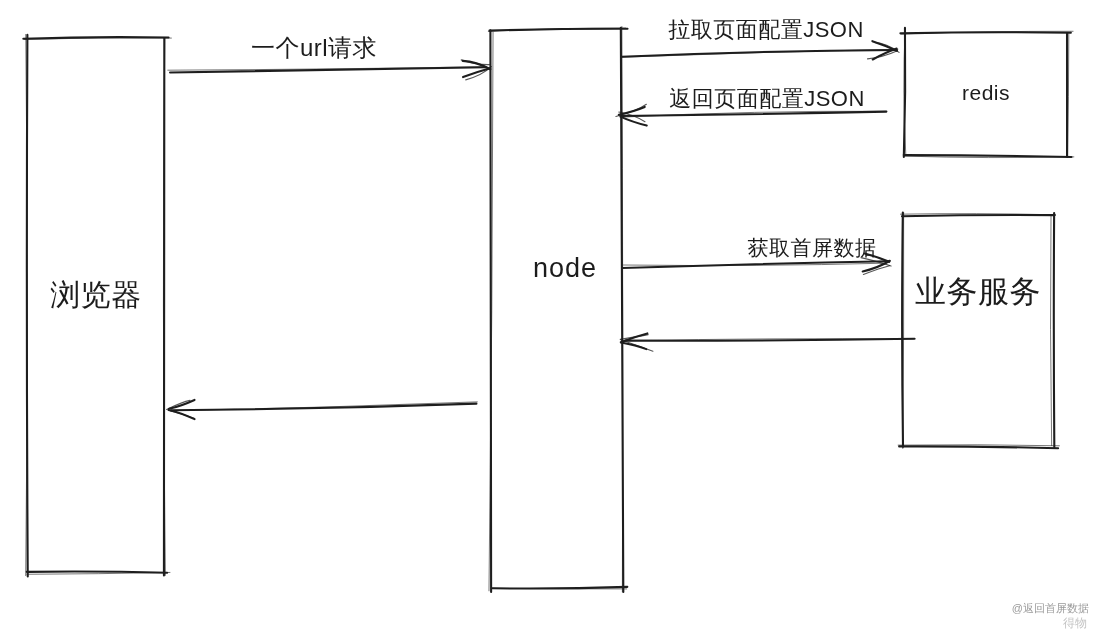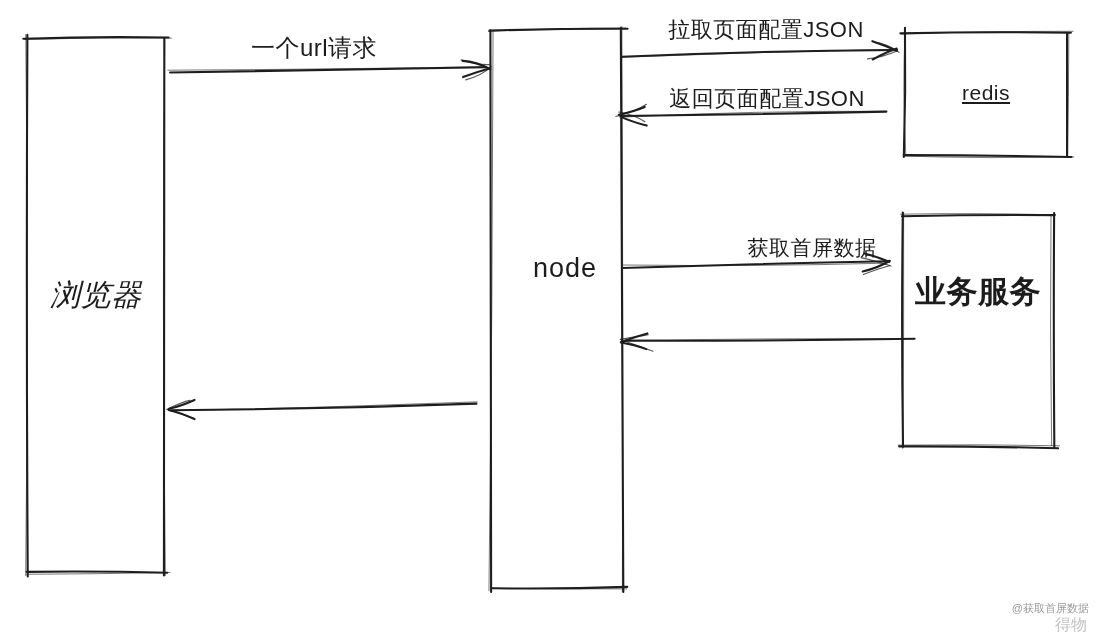--- a/index.html
+++ b/index.html
@@ -102,26 +102,26 @@
       <path d="M190.04699329489557 400.336927339223 Q182.5513097967668 401.5957568540653 166.62211292415242 409.47876332364007" fill="none" stroke="#1e1e1e" stroke-width="1.1" stroke-linecap="round" stroke-opacity="0.75"></path>
       <path d="M194.58058600767367 419.17150906593815 Q180.5455642904305 412.5553410686116 168.48642940446305 409.9125516721081" fill="none" stroke="#1e1e1e" stroke-width="2.1" stroke-linecap="round" stroke-opacity="1"></path>
       <path d="M194.18155994457354 418.3855719946076 Q178.8592995687937 412.93074447668215 170.69323775268467 411.0107935019666" fill="none" stroke="#1e1e1e" stroke-width="1.1" stroke-linecap="round" stroke-opacity="0.75"></path>
     </svg>
 
   <div class="box" style="left:27px; top:38px; width:138px; height:535px;"></div>
   <div class="box" style="left:491px; top:30px; width:131px; height:558px;"></div>
   <div class="box" style="left:905px; top:32px; width:163px; height:124px;"></div>
   <div class="box" style="left:903px; top:216px; width:150px; height:231px;"></div>
 
-  <div class="lbl" style="left:96px; top:295px; font-size:30px;font-style:italic;">浏览器</div>
+  <div class="lbl" style="left:96px; top:295px; font-size:30px;">浏览器</div>
   <div class="lbl" style="left:557px; top:268px; font-size:27px; letter-spacing:1px;margin-left:8px;">node</div>
-  <div class="lbl" style="left:986px; top:93px; font-size:21px;text-decoration:underline;">redis</div>
-  <div class="lbl" style="left:978px; top:292px; font-size:31px;font-weight:bold;">业务服务</div>
+  <div class="lbl" style="left:986px; top:93px; font-size:21px;">redis</div>
+  <div class="lbl" style="left:978px; top:292px; font-size:31px;">业务服务</div>
 
   <div class="lbl" style="left:314px; top:48px; font-size:24px;">一个url请求</div>
   <div class="lbl" style="left:766px; top:30px; font-size:22px;">拉取页面配置JSON</div>
   <div class="lbl" style="left:767px; top:99px; font-size:22px;">返回页面配置JSON</div>
   <div class="lbl" style="left:812px; top:248px; font-size:21px;">获取首屏数据</div>
 
-  <div class="wm" style="right:9px; top:601px; font-size:11px; color:#9a9a9a;">@获取首屏数据</div>
-  <div class="wm" style="right:11px; top:615px; font-size:16px; color:#c4c4c4;">得物</div>
+  <div class="wm" style="right:9px; top:601px; font-size:11px; color:#9a9a9a;">@返回首屏数据</div>
+  <div class="wm" style="right:11px; top:615px; font-size:12px; color:#c4c4c4;">得物</div>
 
 </div>
 
 </body></html>

